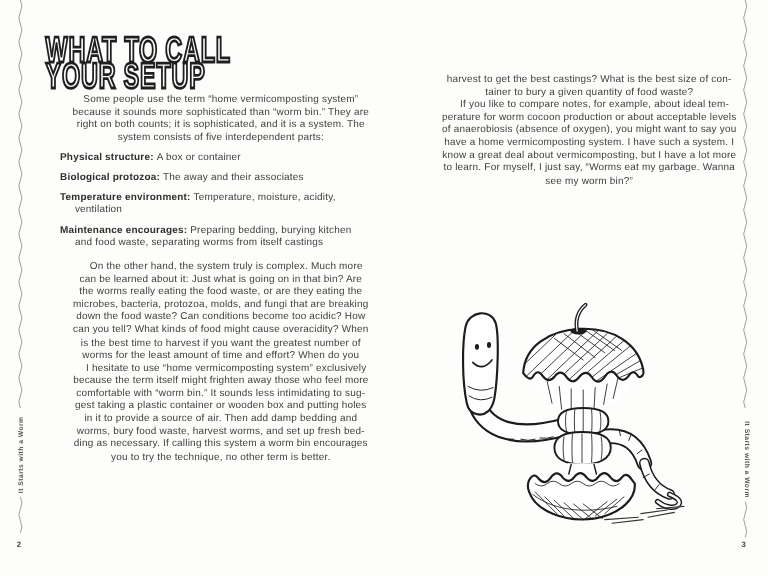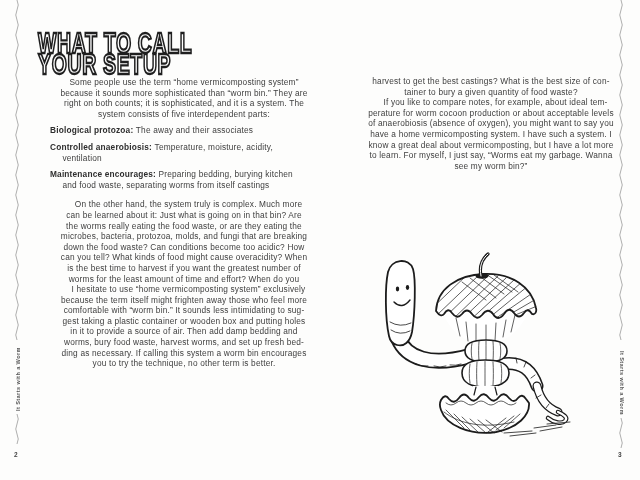--- a/index.html
+++ b/index.html
@@ -21,21 +21,21 @@
     white-space:nowrap;
   }
   .vleft{left:-18px; top:376px; transform:rotate(-90deg);}
   .vright{left:586px; top:380px; transform:rotate(90deg);}
   .pagenum{position:absolute; font-size:6.5px; font-weight:bold; color:#444;}
   .pagenum.pl{left:14px; top:451px;}
   .pagenum.pr{left:618px; top:451px;}
   
   .col{position:absolute; font-size:8.3px; line-height:10.6px; letter-spacing:.18px;}
   .leftcol{left:38px; top:32px; width:292px;}
-  .rightcol{left:354px; top:76px; width:274px;}
+  .rightcol{left:354px; top:60px; width:274px;}
   h1{margin:0; padding:0;}
   .tline{
     display:block; height:21px;
     font-weight:bold; font-size:30px; line-height:21px; letter-spacing:1px;
     color:#fff; -webkit-text-stroke:2.3px #1f1f1f;
     transform:scaleX(0.65); transform-origin:0 50%;
     white-space:pre;
   }
   h1{margin-bottom:3px;}
   .para{margin:0; white-space:pre;text-align:center;}
@@ -73,22 +73,23 @@
   <div class="col leftcol">
     <h1>
         <span class="tline">WHAT TO CALL</span>
         <span class="tline">YOUR SETUP</span>
       </h1>
     <div class="para">Some people use the term “home vermicomposting system”
 because it sounds more sophisticated than “worm bin.” They are
 right on both counts; it is sophisticated, and it is a system. The
 system consists of five interdependent parts:</div>
     <div class="list">
+      <div class="li"><b>Physical structure:</b><span>A box or container</span></div>
       <div class="li"><b>Biological protozoa:</b><span>The away and their associates</span></div>
-      <div class="li"><b>Controlled anaerobiosis:</b><span>Temperature, moisture, acidity,
+      <div class="li"><b>Temperature environment:</b><span>Temperature, moisture, acidity,
      ventilation</span></div>
       <div class="li"><b>Maintenance encourages:</b><span>Preparing bedding, burying kitchen
      and food waste, separating worms from itself castings</span></div>
     </div>
     <div class="para indent">On the other hand, the system truly is complex. Much more
 can be learned about it: Just what is going on in that bin? Are
 the worms really eating the food waste, or are they eating the
 microbes, bacteria, protozoa, molds, and fungi that are breaking
 down the food waste? Can conditions become too acidic? How
 can you tell? What kinds of food might cause overacidity? When

